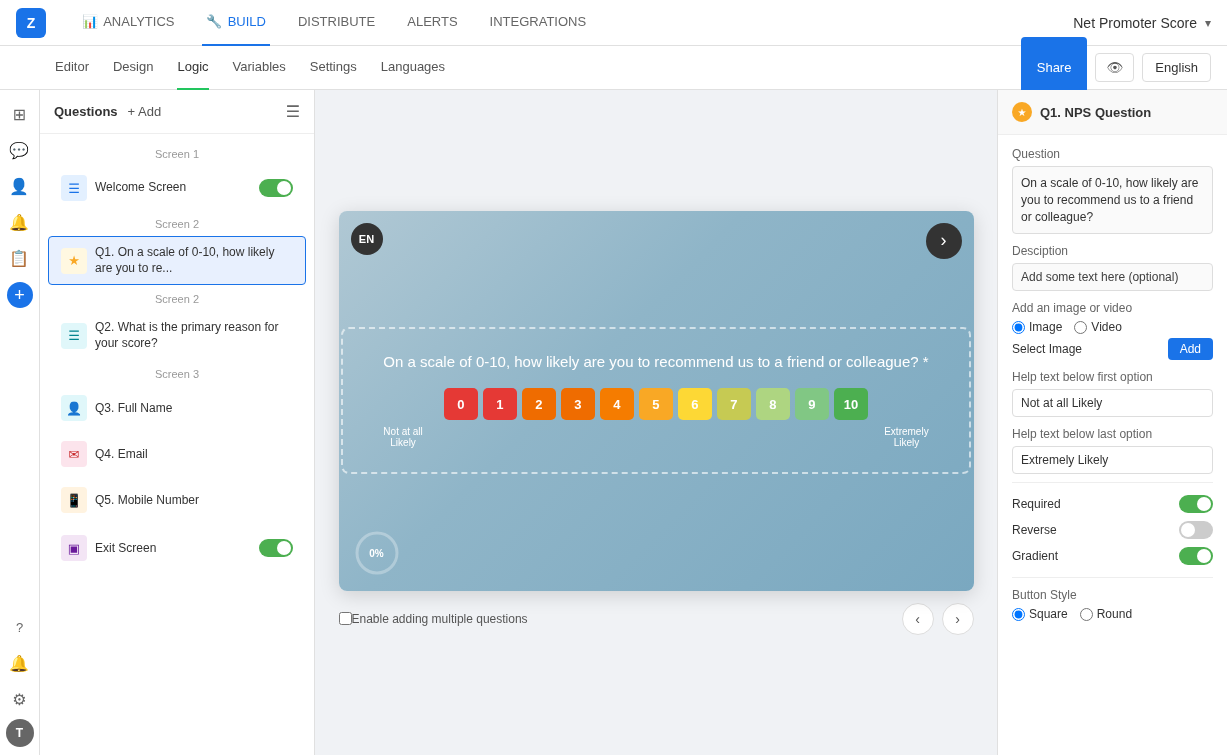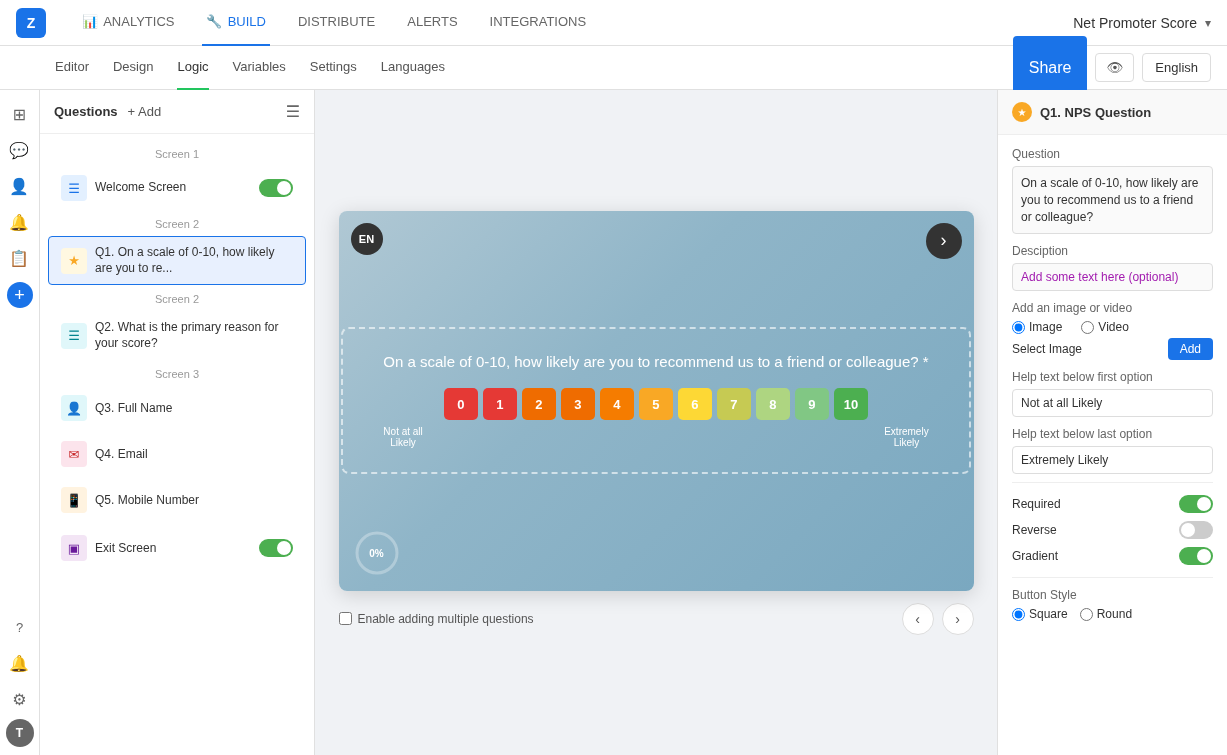--- a/index.html
+++ b/index.html
@@ -12,21 +12,21 @@
     .nav-item.active { color: #1a73e8; border-bottom: 2px solid #1a73e8; }
     .nav-right { margin-left: auto; display: flex; align-items: center; gap: 8px; justify-content: flex-end; }
     .survey-title { font-size: 14px; color: #333; font-weight: 500; }
     .chevron-icon { color: #666; font-size: 12px; }
 
     
     .sub-nav { display: flex; align-items: center; background: #fff; border-bottom: 1px solid #e0e0e0; height: 44px; padding: 0 16px 0 55px; gap: 24px; flex-shrink: 0; }
     .sub-nav-item { font-size: 13px; color: #555; cursor: pointer; height: 44px; display: flex; align-items: center; border-bottom: 2px solid transparent; }
     .sub-nav-item.active { color: #333; border-bottom: 2px solid #22c55e; font-weight: 500; }
     .sub-nav-right { margin-left: auto; display: flex; align-items: center; gap: 8px; }
-    .share-btn { background: #1a73e8; color: white; border: none; border-radius: 4px; padding: 23px 16px; font-size: 16px; cursor: pointer; margin-left: 32px; }
+    .share-btn { background: #1a73e8; color: white; border: none; border-radius: 4px; padding: 23px 16px; font-size: 13px; cursor: pointer; margin-left: 32px; }
     .eye-btn { background: #fff; border: 1px solid #ddd; border-radius: 4px; padding: 6px 10px; cursor: pointer; color: #555; }
     .lang-btn { background: #fff; border: 1px solid #ddd; border-radius: 4px; padding: 6px 12px; font-size: 13px; cursor: pointer; color: #333; }
 
     
     .main { display: flex; flex: 1; overflow: hidden; }
 
     
     .sidebar { width: 275px; background: #fff; border-right: 1px solid #e0e0e0; display: flex; flex-direction: column; overflow: hidden; flex-shrink: 0; }
     .sidebar-header { display: flex; align-items: center; justify-content: space-between; padding: 12px 14px; border-bottom: 1px solid #eee; }
     .sidebar-header-left { display: flex; align-items: center; gap: 10px; }
@@ -61,36 +61,36 @@
     .preview-en-badge { position: absolute; top: 12px; left: 12px; background: #333; color: white; border-radius: 50%; width: 32px; height: 32px; display: flex; align-items: center; justify-content: center; font-size: 11px; font-weight: bold; }
     .preview-next-btn { position: absolute; top: 12px; right: 12px; background: #333; color: white; border-radius: 50%; width: 36px; height: 36px; display: flex; align-items: center; justify-content: center; font-size: 18px; cursor: pointer; }
     .preview-question-box { border: 2px dashed rgba(255,255,255,0.6); border-radius: 8px; padding: 24px 40px; background: transparent; }
     .preview-question-text { font-size: 15px; color: #fff; font-weight: 500; margin-bottom: 18px; }
     .nps-buttons { display: flex; gap: 5px; justify-content: center; margin-bottom: 6px; }
     .nps-btn { width: 34px; height: 32px; border-radius: 5px; display: flex; align-items: center; justify-content: center; font-size: 13px; font-weight: bold; color: white; cursor: pointer; }
     .nps-labels { display: flex; justify-content: space-between; }
     .nps-label { font-size: 10px; color: #fff; text-align: center; }
     .preview-progress { position: absolute; bottom: 14px; left: 14px; width: 48px; height: 48px; }
     .canvas-bottom { display: flex; align-items: center; justify-content: space-between; width: 635px; margin-top: 12px; }
-    .enable-checkbox { display: flex; align-items: center; gap: 6px; font-size: 12px; color: #555; }
+    .enable-checkbox { display: flex; align-items: center; font-size: 12px; color: #555; }
     .enable-checkbox input { cursor: pointer; }
     .nav-arrows { display: flex; gap: 8px; }
     .nav-arrow { width: 32px; height: 32px; border: 1px solid #ddd; border-radius: 50%; background: white; display: flex; align-items: center; justify-content: center; cursor: pointer; color: #555; font-size: 14px; }
 
     
     .right-panel { width: 230px; background: #fff; border-left: 1px solid #e0e0e0; overflow-y: auto; flex-shrink: 0; }
     .right-panel-header { display: flex; align-items: center; gap: 8px; padding: 12px 14px; border-bottom: 1px solid #eee; background: #f9f9f9; }
     .q-badge { width: 20px; height: 20px; background: #f9a825; border-radius: 50%; display: flex; align-items: center; justify-content: center; font-size: 10px; color: white; }
     .right-panel-title { font-size: 13px; font-weight: 600; color: #333; }
     .right-panel-body { padding: 12px 14px; }
     .field-label { font-size: 12px; color: #666; margin-bottom: 5px; margin-top: 10px; }
     .field-label:first-child { margin-top: 0; }
     .text-area-preview { border: 1px solid #ddd; border-radius: 4px; padding: 8px; font-size: 12px; color: #333; min-height: 46px; background: #fafafa; line-height: 1.4; }
-    .text-input { border: 1px solid #ddd; border-radius: 4px; padding: 6px 8px; font-size: 12px; color: #a21caf; width: 100%; background: #fafafa; }
-    .radio-group { display: flex; align-items: center; gap: 19px; margin-top: 4px; }
+    .text-input { border: 1px solid #ddd; border-radius: 4px; padding: 6px 8px; font-size: 12px; color: #404040; width: 100%; background: #fafafa; }
+    .radio-group { display: flex; align-items: center; gap: 12px; margin-top: 4px; }
     .radio-opt { display: flex; align-items: center; gap: 4px; font-size: 12px; color: #333; cursor: pointer; }
     .radio-opt input { cursor: pointer; }
     .select-image-row { display: flex; align-items: center; justify-content: space-between; margin-top: 4px; }
     .select-image-label { font-size: 12px; color: #333; }
     .add-img-btn { background: #1a73e8; color: white; border: none; border-radius: 4px; padding: 4px 12px; font-size: 12px; cursor: pointer; }
     .help-text-input { border: 1px solid #ddd; border-radius: 4px; padding: 6px 8px; font-size: 12px; color: #333; width: 100%; background: #fff; }
     .toggle-row { display: flex; align-items: center; justify-content: space-between; margin-top: 0; padding: 4px 0; }
     .toggle-label { font-size: 12px; color: #333; }
     .toggle-sm { width: 34px; height: 18px; border-radius: 9px; position: relative; flex-shrink: 0; cursor: pointer; }
     .toggle-sm.on { background: #4caf50; }

